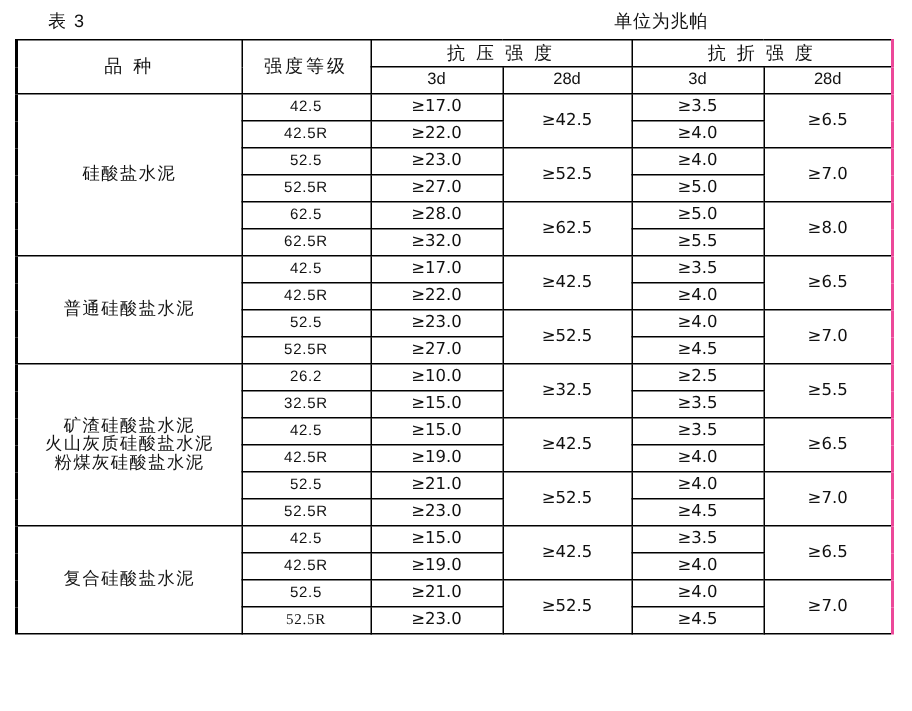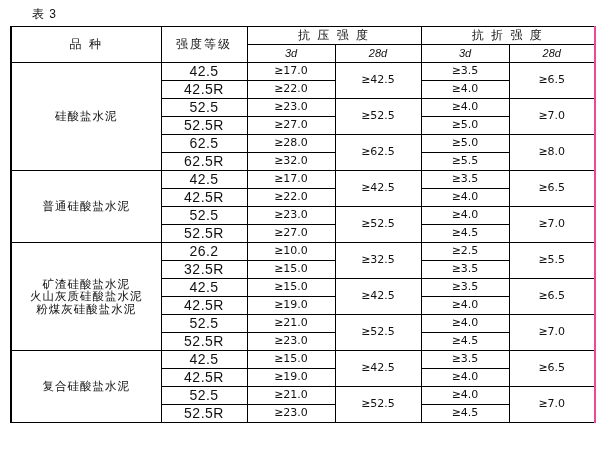--- a/index.html
+++ b/index.html
@@ -50,41 +50,41 @@
   table.spec .outer-right { border-right: 2px solid #ec4899; }
 
   .hdr-main {
     font-size: 12px;
     letter-spacing: 2px;
     height: 22px;
   }
   .hdr-sub {
     font-size: 11px;
     height: 20px;
-    font-style: italic;
-  }
-  .grade-cell { font-size: 14px; letter-spacing: 0.5px; }
+  }
+  .grade-cell { font-size: 10px; letter-spacing: 0.5px; }
   .val-cell { font-size: 11px; }
   .name-cell {
     font-size: 11.5px;
     letter-spacing: 1px;
     line-height: 1.45;
   }
   .thick-top { border-top-width: 2px; }
-  .thick-bottom { border-bottom-width: 2px; }
+  .thick-bottom { border-bottom-width: 2px; font-family: Liberation Serif, serif; }
   .group-sep { border-top: 2px solid #000; }
   .ge { font-family: "DejaVu Sans", sans-serif; }
 </style>
 </head>
 <body>
 
 <div class="page">
 
   <div class="caption-row">
     <span class="caption-left">表 3</span>
+    <span class="caption-right">单位为兆帕</span>
   </div>
 
   <table class="spec">
     <colgroup>
       <col style="width:150px">
       <col style="width:86px">
       <col style="width:88px">
       <col style="width:86px">
       <col style="width:88px">
       <col style="width:86px">

